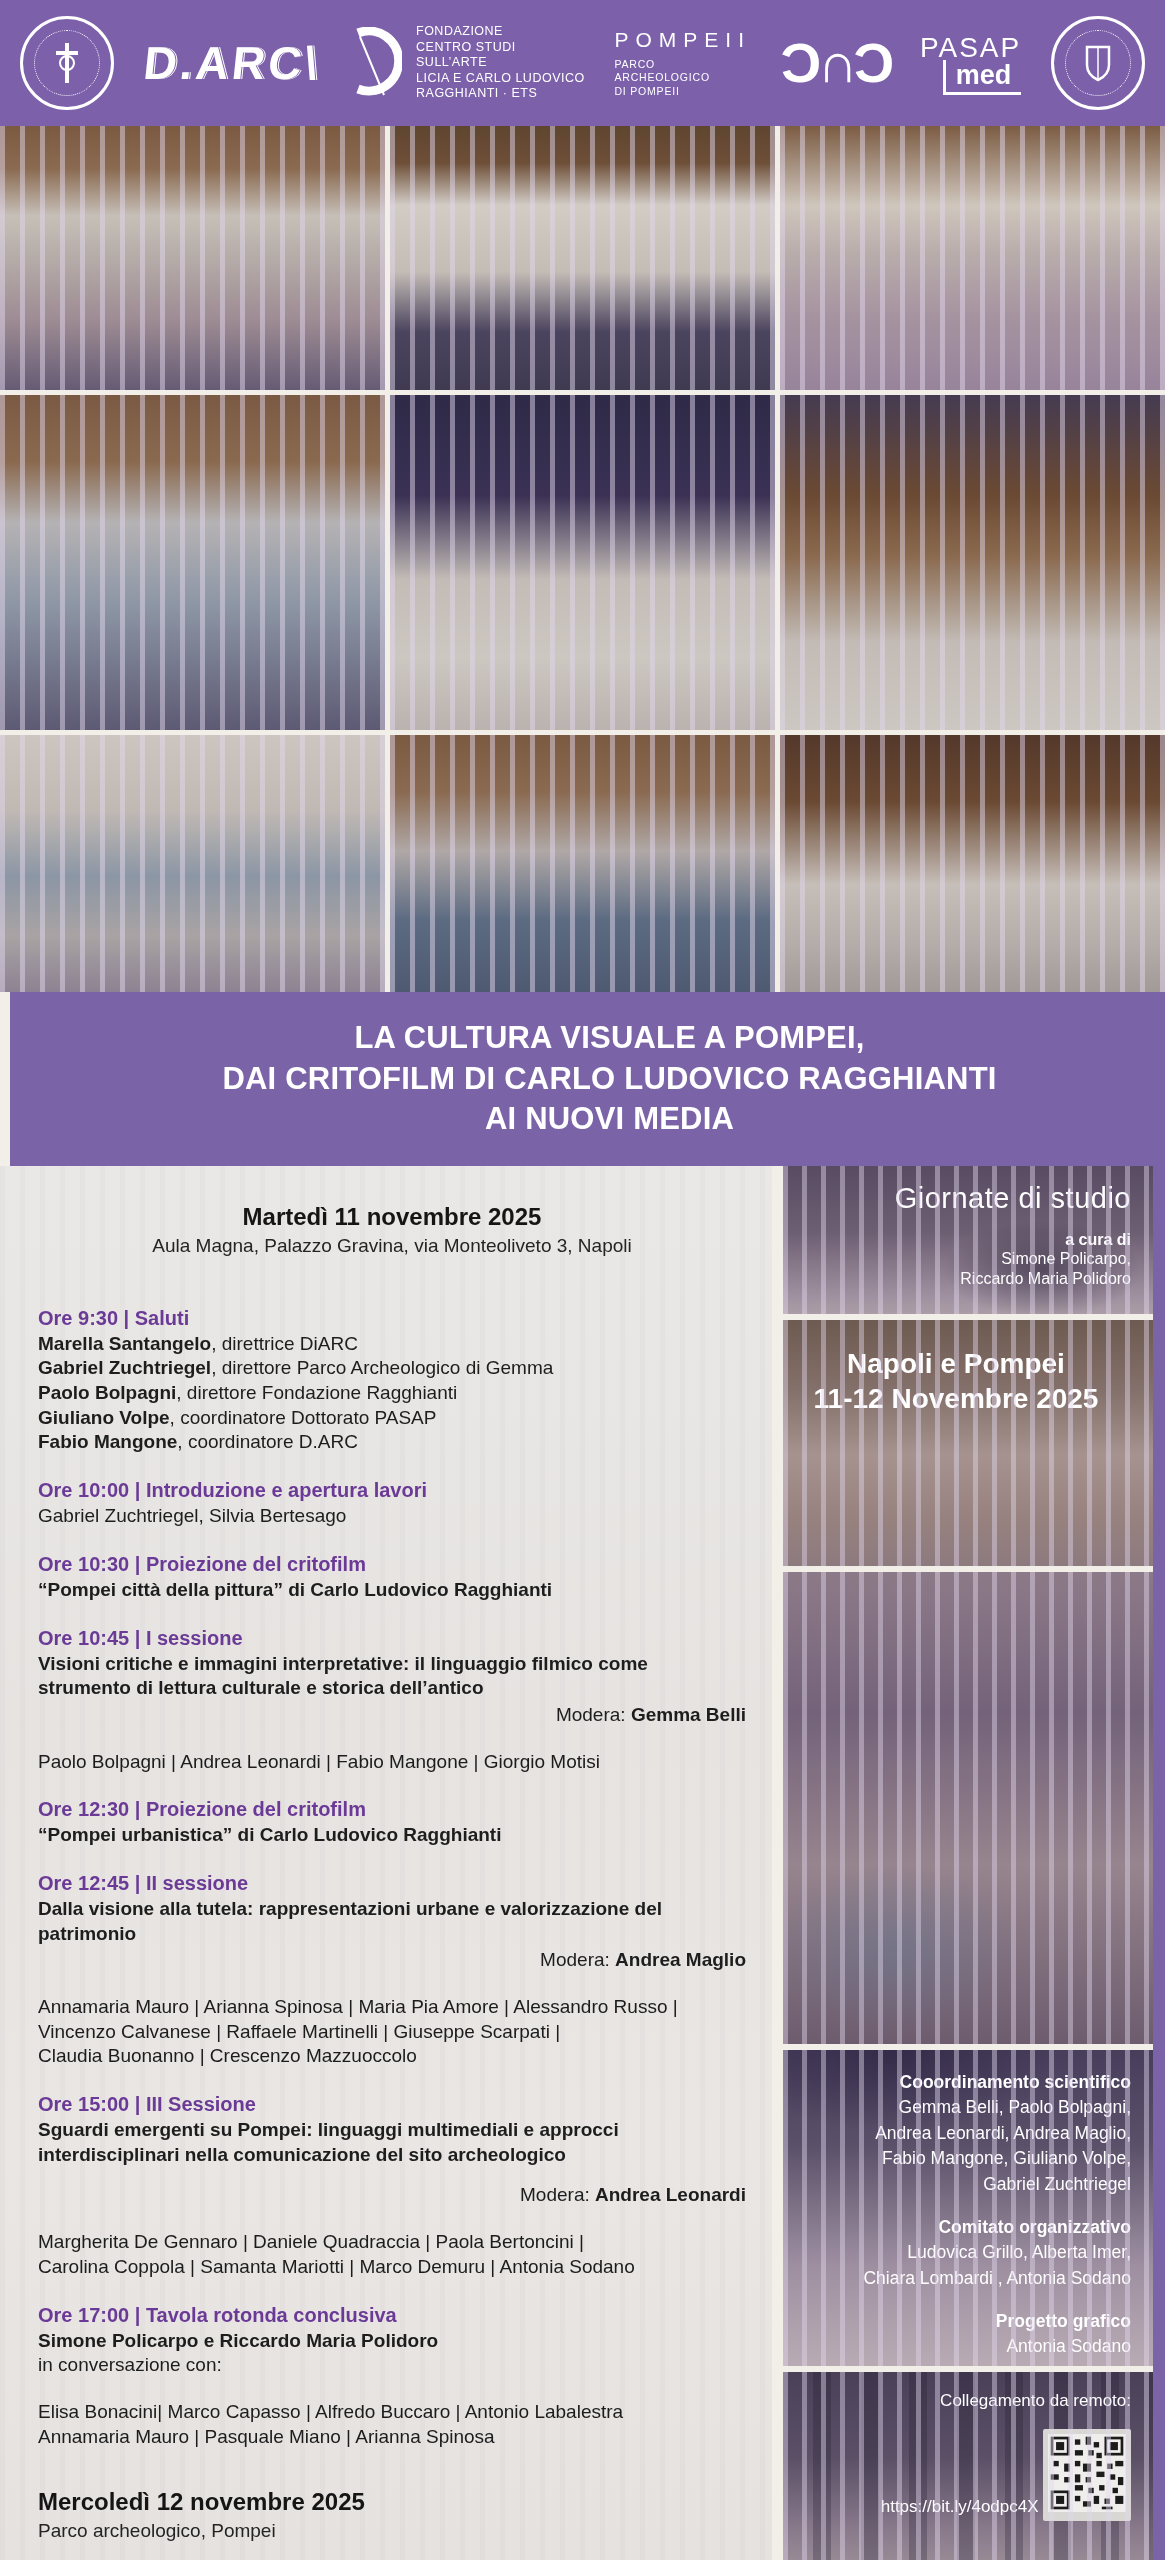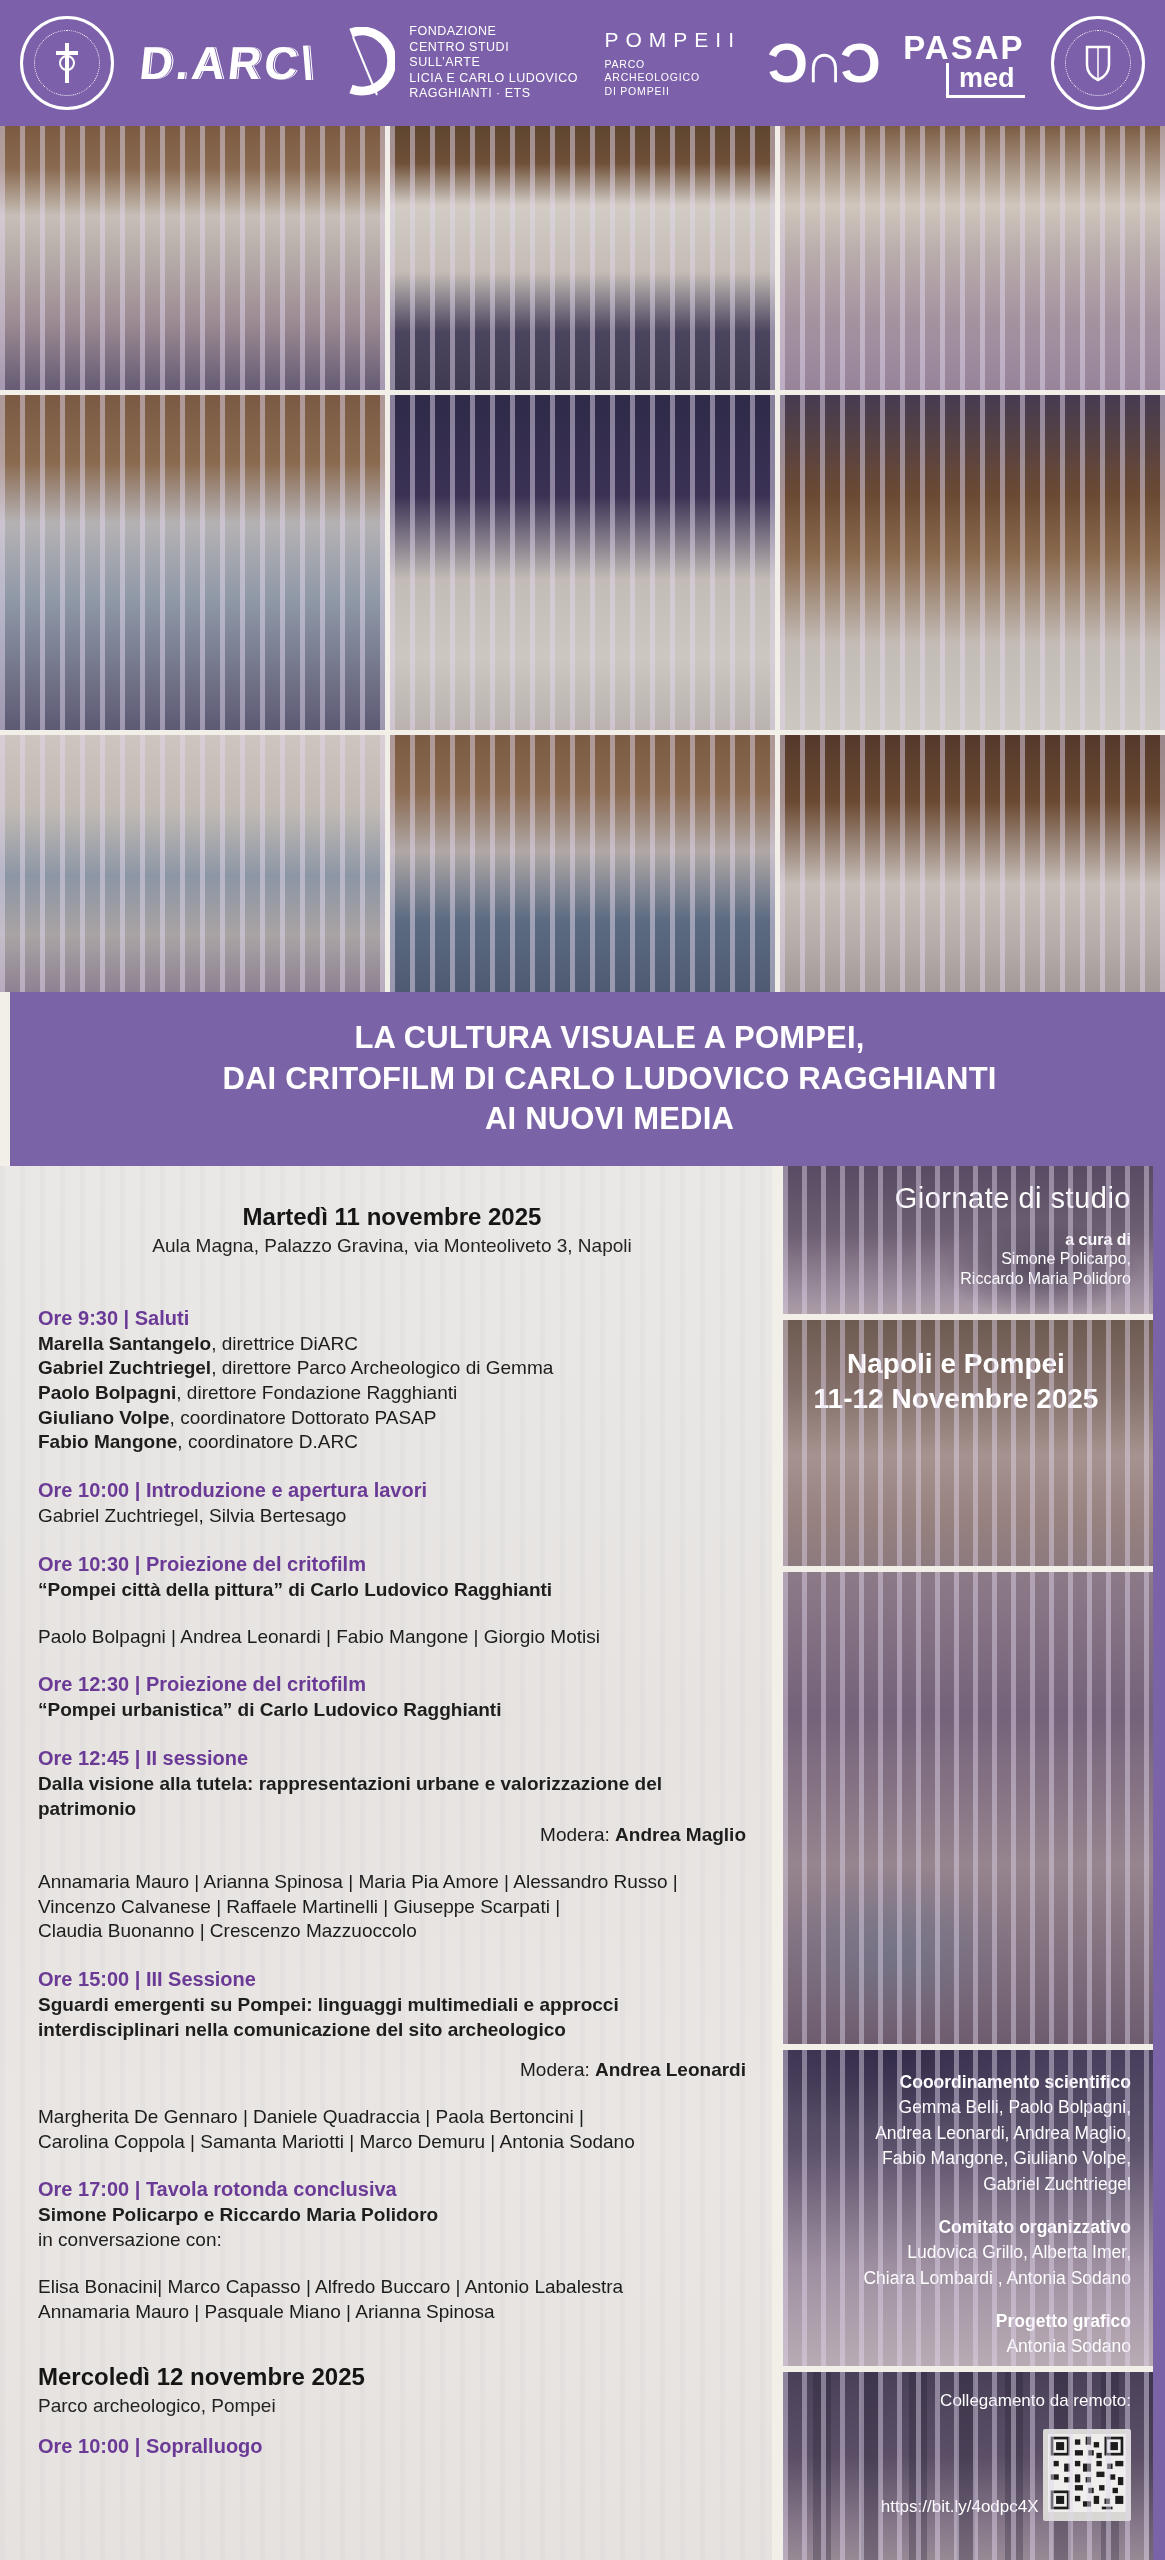--- a/index.html
+++ b/index.html
@@ -21,21 +21,21 @@
   .darc{font-size:46px;font-weight:bold;letter-spacing:3px;transform:skewX(-6deg);
     text-shadow:1px 0 #7c61aa,2px 0 #fff;}
   .fond{display:flex;align-items:center;gap:14px;}
   .fond-arc{flex:0 0 auto;}
   .fond-text{font-size:12.5px;line-height:1.25;letter-spacing:.5px;}
   .pompeii{display:flex;flex-direction:column;gap:6px;}
   .pompeii-word{font-size:21px;letter-spacing:7px;font-weight:400;}
   .pompeii-sub{font-size:10.5px;line-height:1.3;letter-spacing:.8px;}
   .tricent{font-size:56px;font-weight:bold;letter-spacing:-4px;line-height:.9;}
   .pasap{display:flex;flex-direction:column;align-items:flex-end;}
-  .pasap-1{font-size:33px;font-weight:bold;letter-spacing:2px;}
+  .pasap-1{font-size:28px;font-weight:normal;letter-spacing:2px;}
   .pasap-2{font-size:27px;font-weight:bold;border-left:3px solid #fff;border-bottom:3px solid #fff;
     padding:0 10px 1px 10px;margin-top:-4px;}
   
   .collage{
     position:absolute;top:126px;left:0;width:1165px;height:866px;
     display:grid;grid-template-columns:1fr 1fr 1fr;grid-template-rows:264fr 335fr 257fr;
     gap:5px;background:#f2efe9;
   }
   .tile{position:relative;overflow:hidden;}
   .tile::after{content:"";position:absolute;inset:0;
@@ -206,20 +206,25 @@
       <div class="session">
         <div class="sess-label">Ore 10:00 | Introduzione e apertura lavori</div>
         <div>Gabriel Zuchtriegel, Silvia Bertesago</div>
       </div>
 
       <div class="session">
         <div class="sess-label">Ore 10:30 | Proiezione del critofilm</div>
         <div class="bold">“Pompei città della pittura” di Carlo Ludovico Ragghianti</div>
       </div>
 
+      <div class="session">
+        <div class="sess-label">Ore 10:45 | I sessione</div>
+        <div class="sess-desc">Visioni critiche e immagini interpretative: il linguaggio filmico come strumento di lettura culturale e storica dell’antico</div>
+        <div class="modera"><span>Modera:</span> <span class="name">Gemma Belli</span></div>
+      </div>
 
       <div class="speakers">
         <div>Paolo Bolpagni | Andrea Leonardi | Fabio Mangone | Giorgio Motisi</div>
       </div>
 
       <div class="session">
         <div class="sess-label">Ore 12:30 | Proiezione del critofilm</div>
         <div class="bold">“Pompei urbanistica” di Carlo Ludovico Ragghianti</div>
       </div>
 

